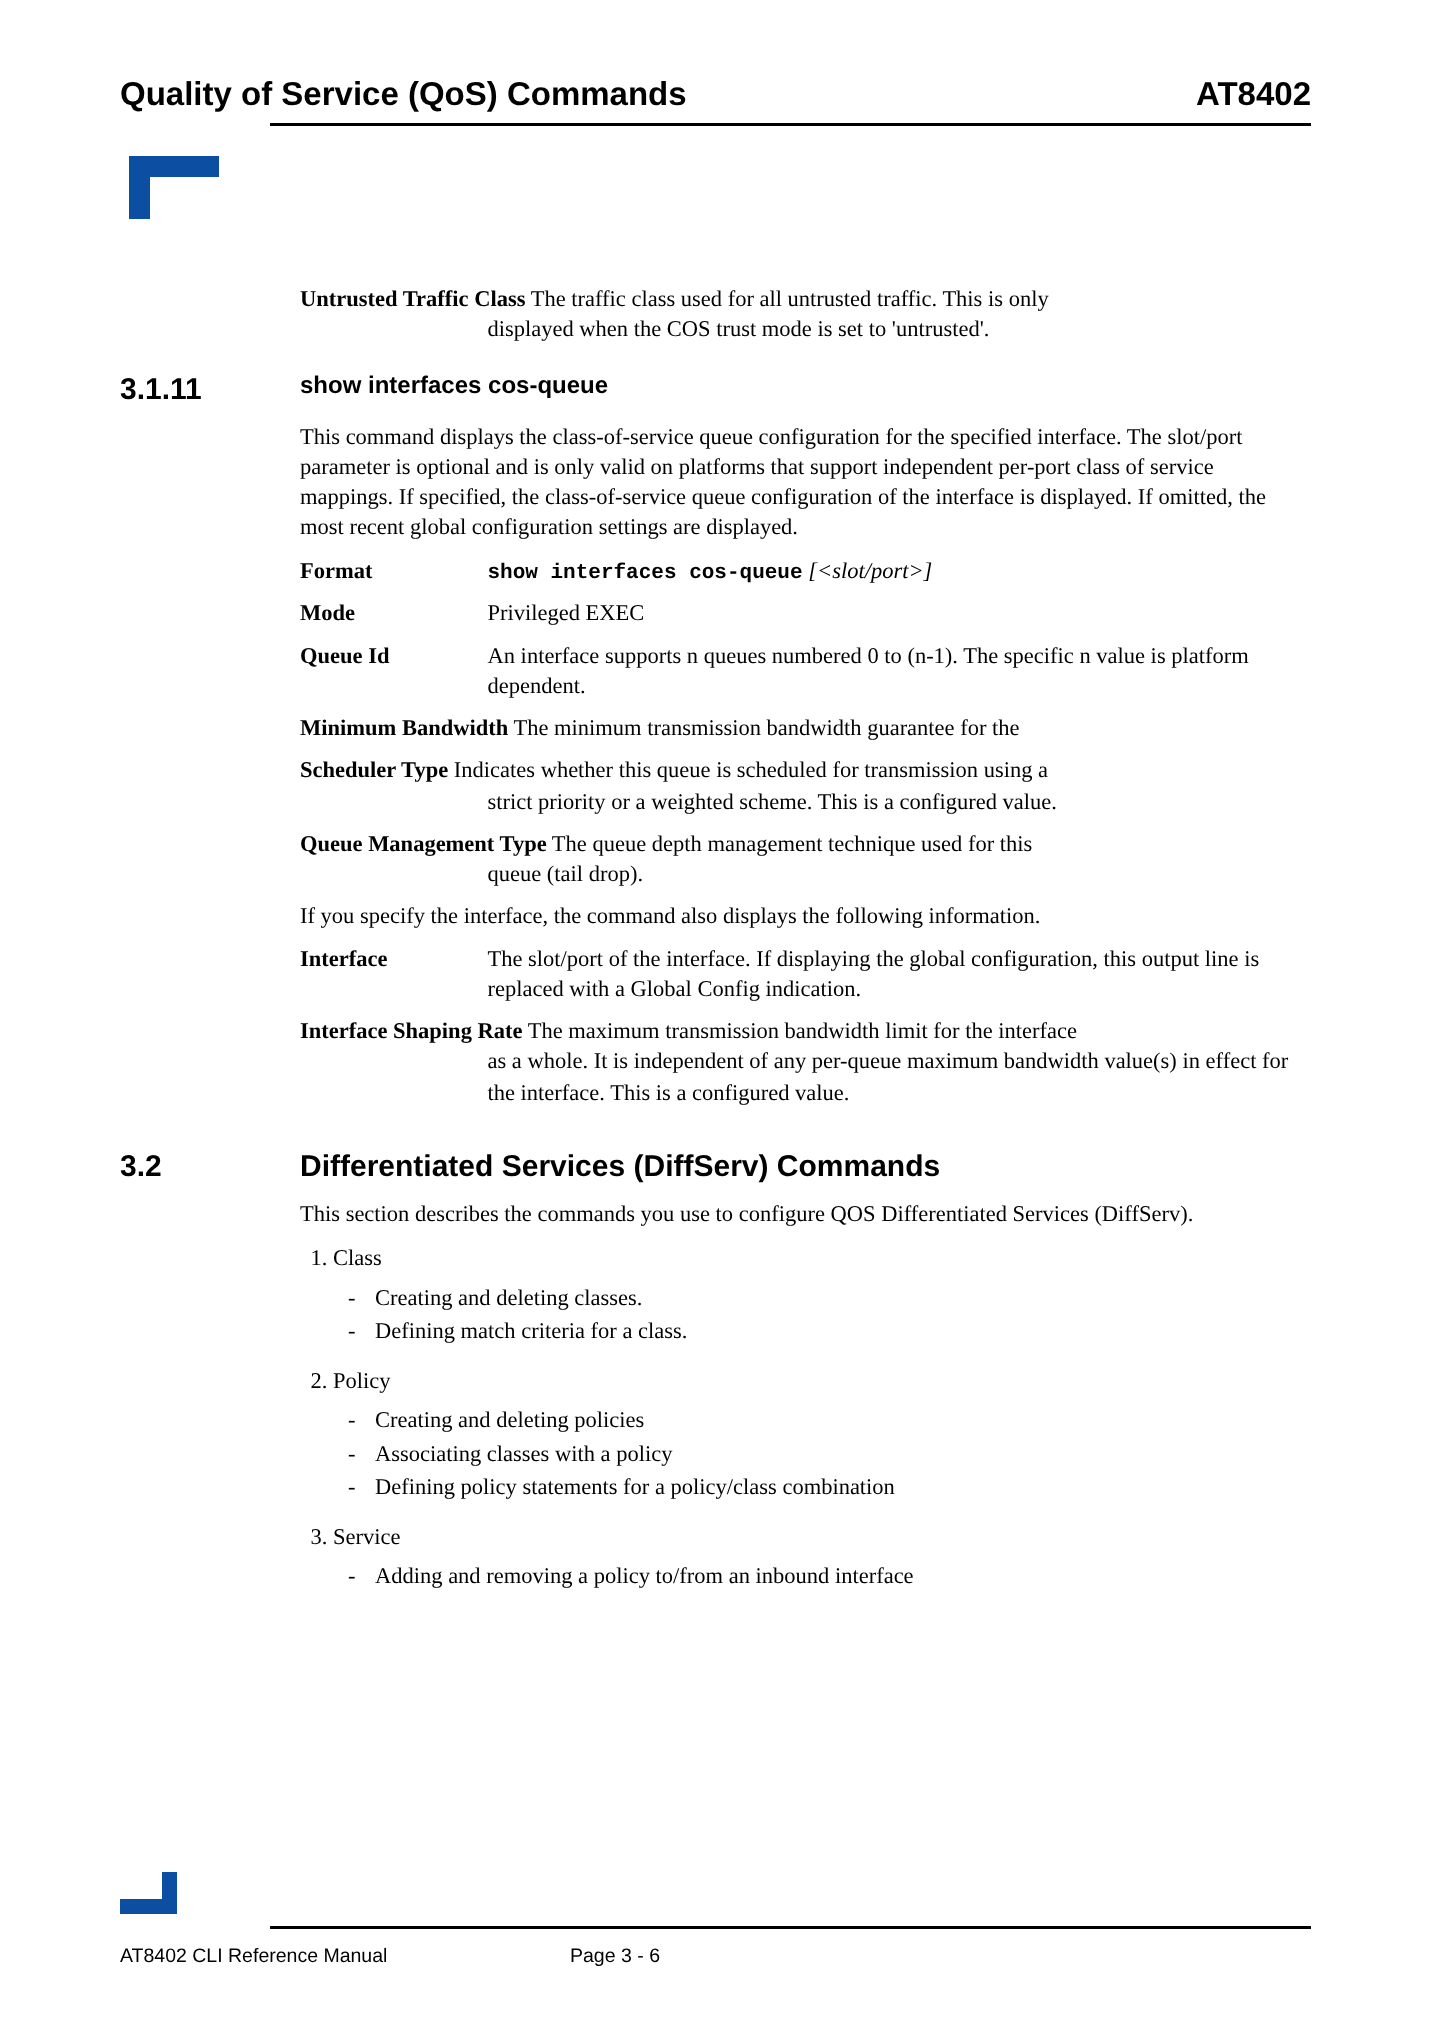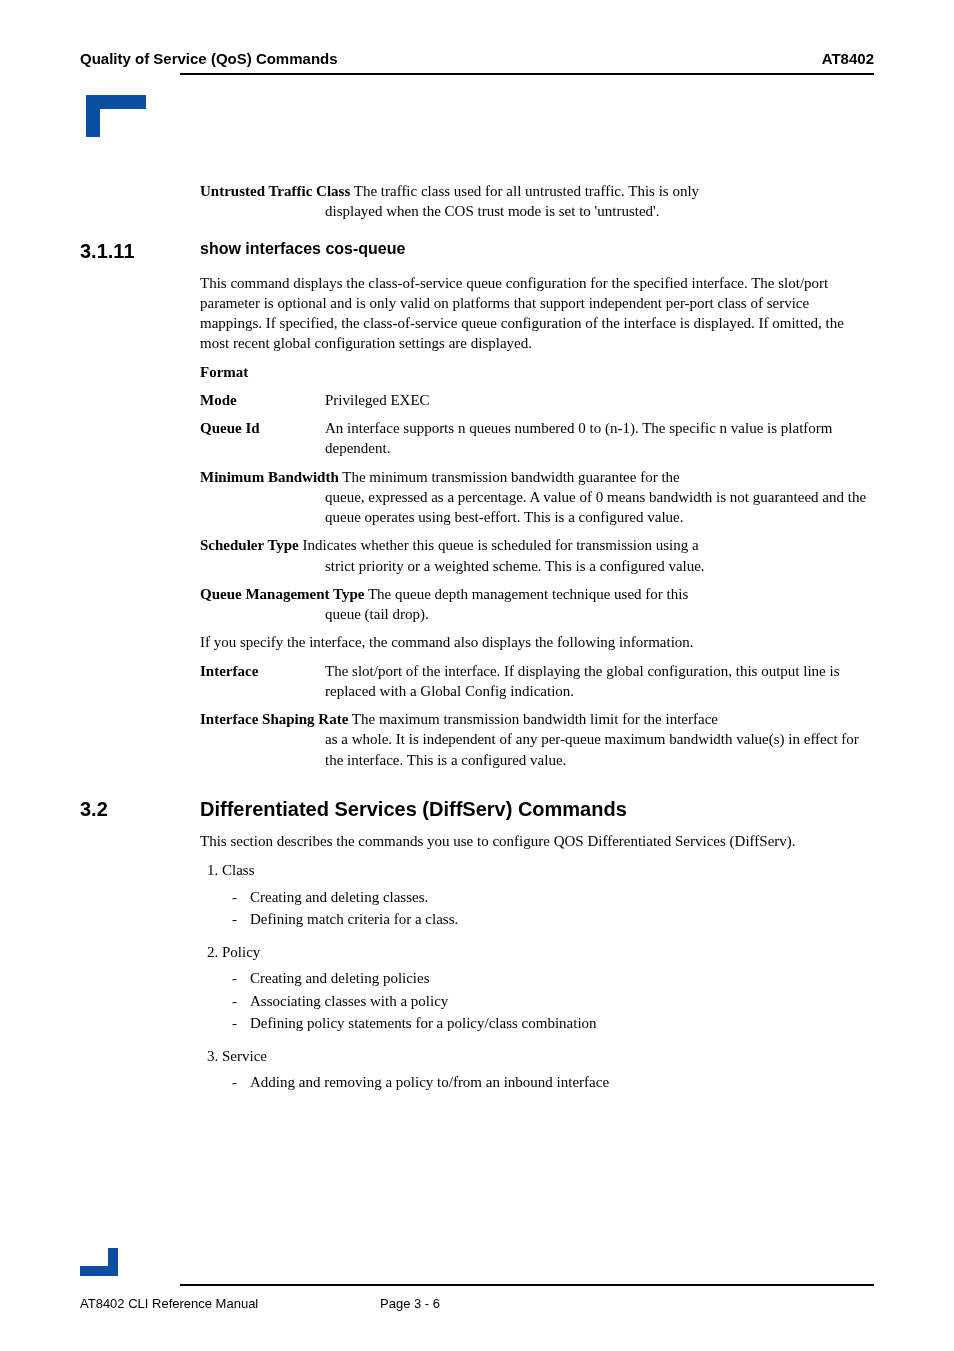--- a/index.html
+++ b/index.html
@@ -12,21 +12,21 @@
     position: relative;
     background: #fff;
     padding: 50px 80px 40px 80px;
   }
   .header {
     display: flex;
     justify-content: space-between;
     align-items: flex-end;
     font-family: Arial, Helvetica, sans-serif;
     font-weight: bold;
-    font-size: 15px;
+    font-size: 22px;
     padding-bottom: 6px;
   }
   .header-line {
     border-bottom: 2px solid #000;
     margin-left: 100px;
     margin-bottom: 20px;
   }
   .brand-mark {
     width: 76px;
     height: 56px;
@@ -139,34 +139,36 @@
   <div class="section-num">3.1.11</div>
   <div class="section-title">show interfaces cos-queue</div>
 </div>
 
 <div class="content">
   <p class="para">This command displays the class-of-service queue configuration for the specified interface. The slot/port parameter is optional and is only valid on platforms that support independent per-port class of service mappings. If specified, the class-of-service queue configuration of the interface is displayed. If omitted, the most recent global configuration settings are displayed.</p>
 
   <div class="deflist">
     <div class="defrow">
       <div class="deflabel">Format</div>
+      <div class="defval">
+        <span class="code">show interfaces cos-queue</span><span class="arg"> [&lt;slot/port&gt;]</span>
+      </div>
     </div>
     <div class="defrow">
       <div class="deflabel">Mode</div>
       <div class="defval">Privileged EXEC</div>
     </div>
     <div class="defrow">
       <div class="deflabel">Queue Id</div>
       <div class="defval">An interface supports n queues numbered 0 to (n-1). The specific n value is platform dependent.</div>
     </div>
   </div>
 
   <div class="inline-def">
     <span class="def-term">Minimum Bandwidth</span><span>  The minimum transmission bandwidth guarantee for the</span>
-    <span class="defbody">queue, expressed as a percentage. A value of 0 means bandwidth is not guaranteed and the queue operates using best-effort. This is a configured value.</span>
   </div>
 
   <div class="inline-def">
     <span class="def-term">Scheduler Type</span><span>  Indicates whether this queue is scheduled for transmission using a</span>
     <span class="defbody">strict priority or a weighted scheme. This is a configured value.</span>
   </div>
 
   <div class="inline-def">
     <span class="def-term">Queue Management Type</span><span>  The queue depth management technique used for this</span>
     <span class="defbody">queue (tail drop).</span>

